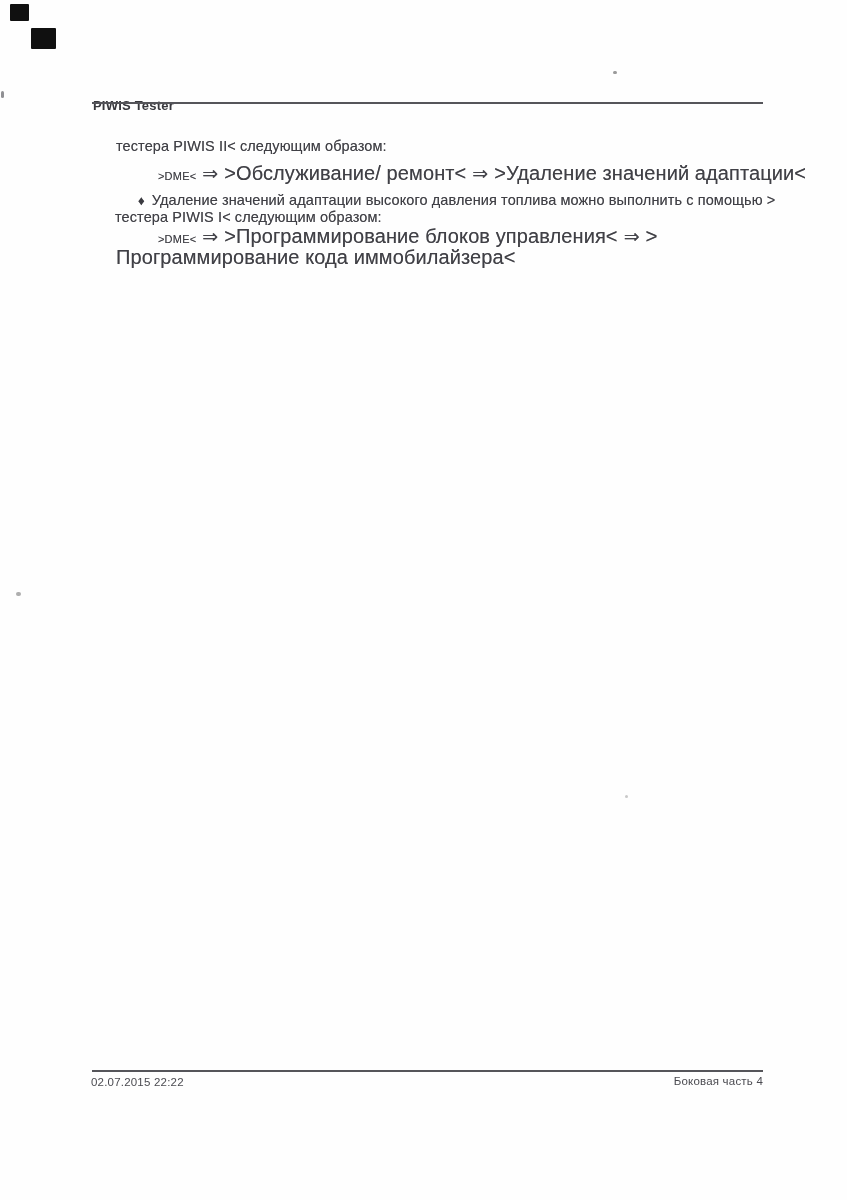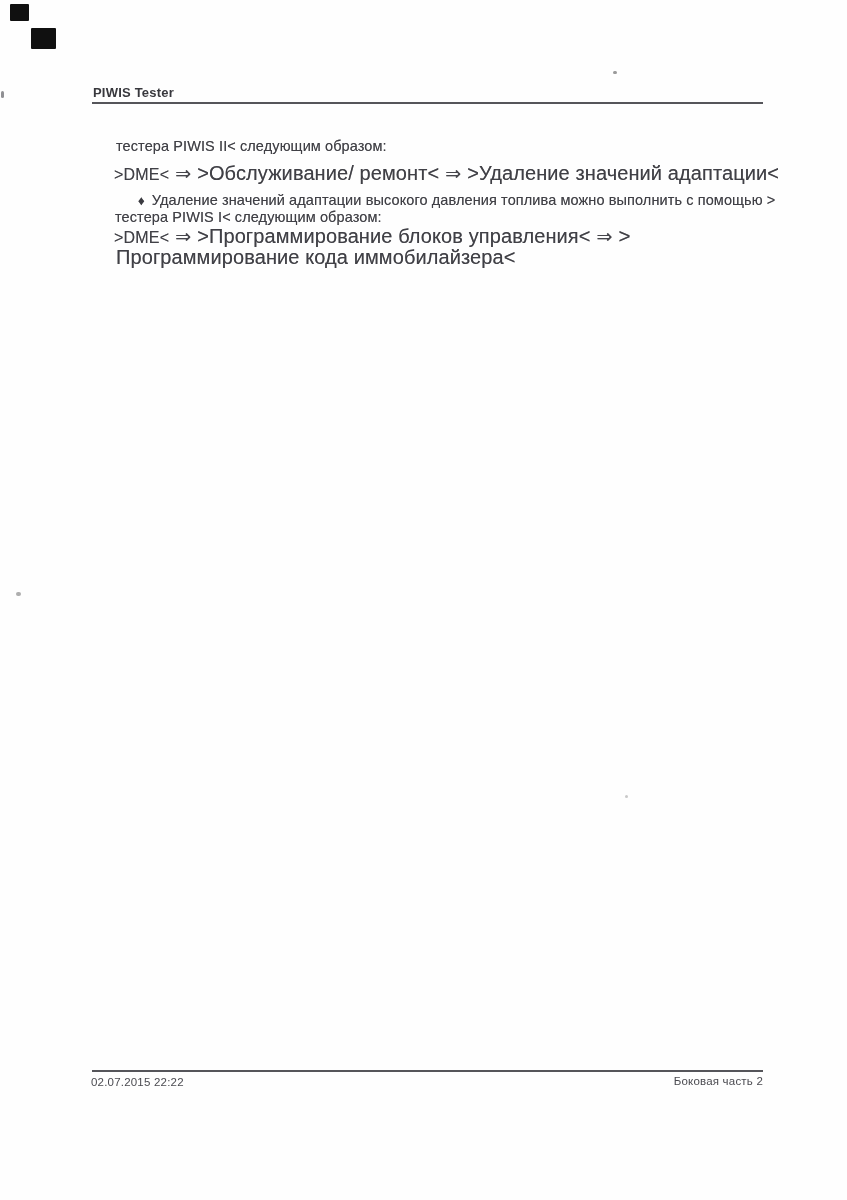--- a/index.html
+++ b/index.html
@@ -19,21 +19,21 @@
   .mark1{left:10px;top:4px;width:19px;height:17px;}
   .mark2{left:31px;top:28px;width:25px;height:21px;}
   .speck{position:absolute;border-radius:2px;}
   .speck1{left:613px;top:71px;width:4px;height:3px;background:#9a9a9a;}
   .speck2{left:16px;top:592px;width:5px;height:4px;background:#aeaeae;}
   .speck3{left:1px;top:91px;width:3px;height:7px;background:#909094;}
   .speck4{left:625px;top:795px;width:3px;height:3px;background:#c9c9c9;}
 
   
   .header-left{
-    position:absolute;left:93px;top:85px;
+    position:absolute;left:93px;top:98px;
     font-size:13px;font-weight:bold;color:#38383d;
     letter-spacing:0.2px;white-space:pre;
   }
   .header-center{
     position:absolute;left:309px;top:85px;
     font-size:13px;font-weight:bold;color:#38383d;
     letter-spacing:0.2px;white-space:pre;
   }
   .rule{
     position:absolute;height:2px;background:#55555a;
@@ -47,21 +47,21 @@
     color:#404046;
     text-shadow:0 0 0.4px rgba(64,64,70,0.55);
   }
   .small{font-size:14.5px;letter-spacing:0.1px;}
   .line-intro2{left:116px;top:138px;}
   .line-path1{left:114px;top:162px;}
   .line-bullet{left:117px;top:192px;margin-left:21px;}
   .line-intro1{left:115px;top:209px;}
   .line-path2{left:114px;top:224px;}
   .line-cont{left:116px;top:246px;text-align:center;}
-  .dme{font-size:16px;letter-spacing:0.2px;}
+  .dme{font-size:11px;letter-spacing:0.2px;margin-left:44px;}
   .arrow{font-size:19px;margin:0 6px;color:#45454b;}
   .big{font-size:20px;letter-spacing:0.1px;}
   .tail{font-size:20.5px;}
   .diamond{font-size:13px;margin-right:7px;color:#3a3a40;}
 
   
   .footer-date{
     position:absolute;left:91px;top:1076px;
     font-size:11.5px;color:#4a4a50;letter-spacing:0.2px;white-space:pre;text-align:right;
   }
@@ -92,15 +92,15 @@
   <p class="bodyline small line-bullet"><span class="diamond">♦</span><span>Удаление значений адаптации высокого давления топлива можно выполнить с помощью &gt;</span></p>
 
   <p class="bodyline line-path2"><span class="dme">&gt;DME&lt;</span><span class="arrow">⇒</span><span class="big">&gt;Программирование блоков управления&lt;</span><span class="arrow">⇒</span><span class="tail">&gt;</span></p>
 
   <p class="bodyline small line-intro1">тестера PIWIS I&lt; следующим образом:</p>
 
   <p class="bodyline big line-cont">Программирование кода иммобилайзера&lt;</p>
 
   <div class="rule footer-rule"></div>
   <div class="footer-date">02.07.2015 22:22</div>
-  <div class="footer-page">Боковая часть 2</div>
+  <div class="footer-page">Боковая часть 4</div>
 
 </div>
 
 </body></html>

